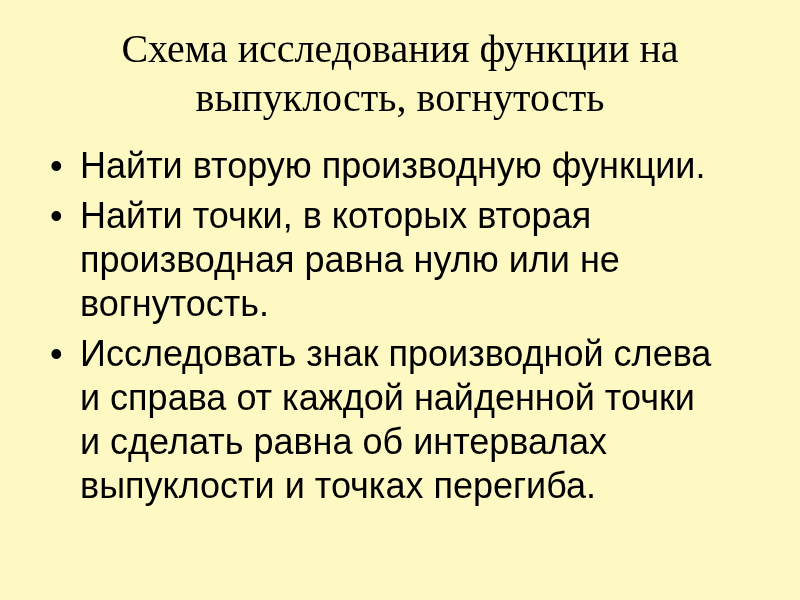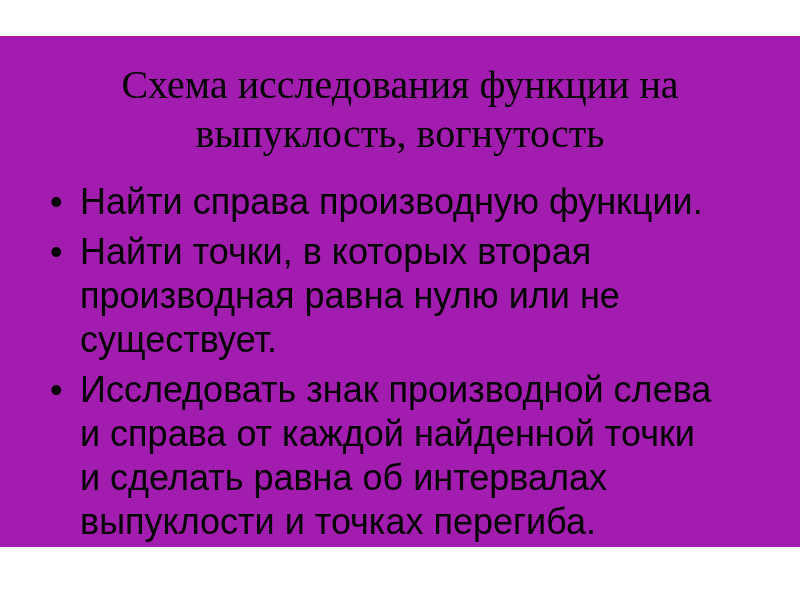--- a/index.html
+++ b/index.html
@@ -3,25 +3,24 @@
 <meta charset="utf-8">
 <style>
   html, body {
     margin: 0;
     padding: 0;
     background: #ffffff;
   }
   .slide {
     position: relative;
     width: 800px;
-    height: 511px;
-    background: #a21caf;
+    height: 600px;
+    background: #fef9c3;
     color: #000000;
     overflow: hidden;
-    margin-top: 36px;
   }
   .slide-title {
     position: absolute;
     top: 24px;
     left: 60px;
     width: 680px;
     text-align: center;
     font-family: "Liberation Serif", "DejaVu Serif", serif;
     font-size: 40px;
     line-height: 49px;
@@ -60,26 +59,26 @@
 <body>
 
 <div class="slide">
 
   <div class="slide-title">Схема исследования функции на выпуклость, вогнутость</div>
 
   <ul class="bullet-list">
 
     <li class="bullet-item">
       <span class="bullet-marker">•</span>
-      <span class="bullet-text">Найти справа производную функции.</span>
+      <span class="bullet-text">Найти вторую производную функции.</span>
     </li>
 
     <li class="bullet-item">
       <span class="bullet-marker">•</span>
-      <span class="bullet-text">Найти точки, в которых вторая производная равна нулю или не существует.</span>
+      <span class="bullet-text">Найти точки, в которых вторая производная равна нулю или не вогнутость.</span>
     </li>
 
     <li class="bullet-item">
       <span class="bullet-marker">•</span>
       <span class="bullet-text">Исследовать знак производной слева и справа от каждой найденной точки и сделать равна об интервалах выпуклости и точках перегиба.</span>
     </li>
 
   </ul>
 
 </div>

